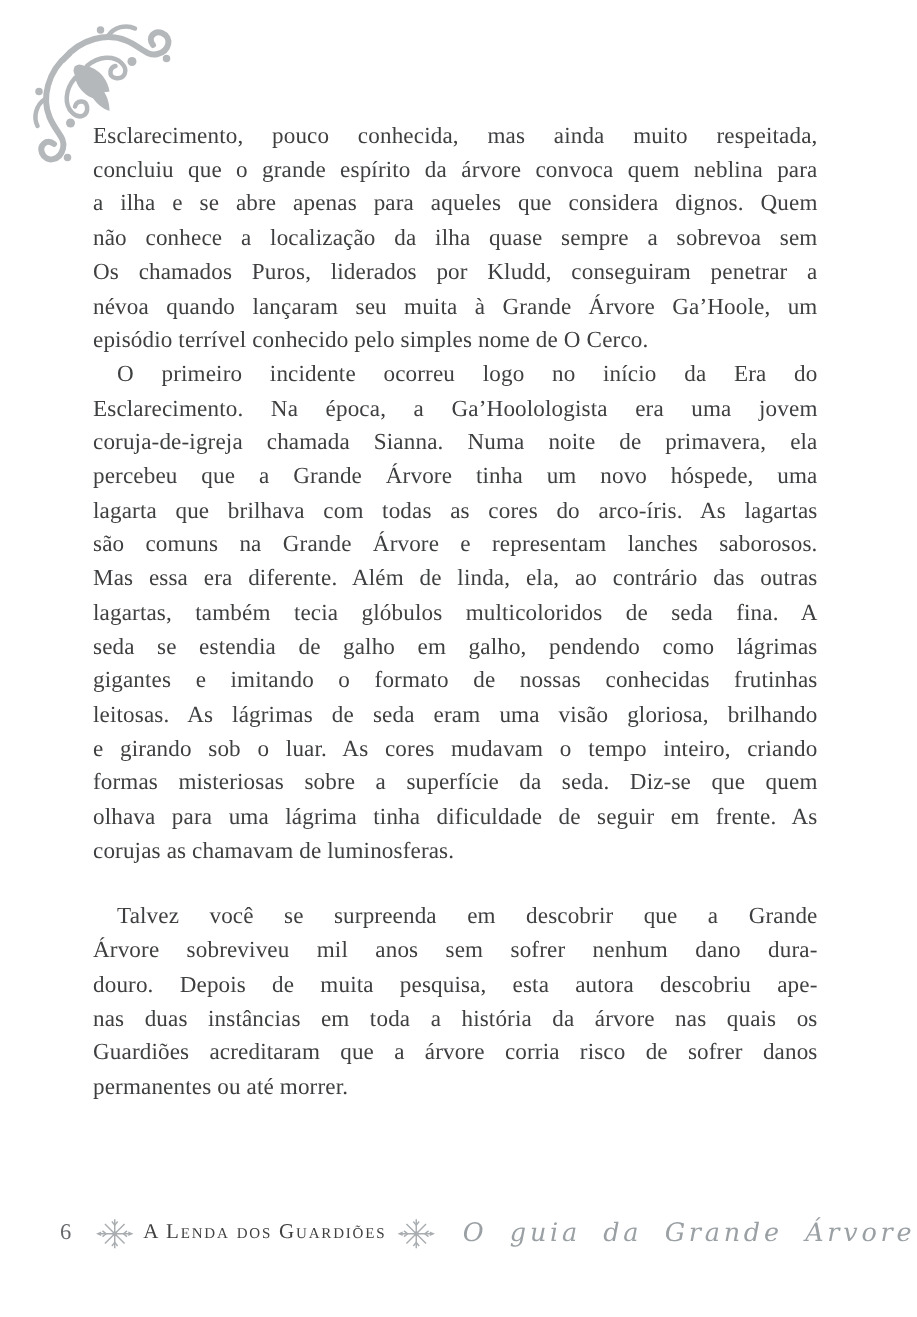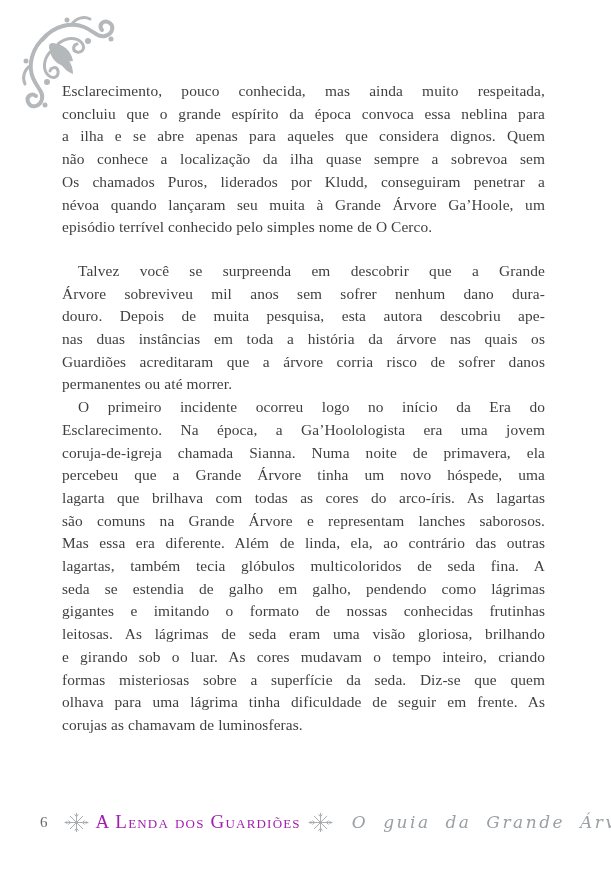--- a/index.html
+++ b/index.html
@@ -42,23 +42,23 @@
     white-space: nowrap;
   }
   .page-number {
     font-size: 15px;
     color: #66696c;
     margin-right: 9px;
   }
   .snowflake { width: 25px; height: 25px; margin: 0 7px; flex: 0 0 auto; }
   .series-title {
     font-variant: small-caps;
-    font-size: 19px;
+    font-size: 14px;
     letter-spacing: 1.2px;
-    color: #a21caf;
+    color: #404040;
   }
   .book-title {
     font-family: "DejaVu Serif", serif;
     font-style: italic;
     font-weight: 400;
     font-size: 17px;
     color: #9aa0a3;
     letter-spacing: 2.5px;
     word-spacing: 7px;
     margin-left: 12px;
@@ -95,51 +95,51 @@
       <circle cx="91" cy="25" r="2.5"></circle>
       <circle cx="25" cy="91" r="2.5"></circle>
       <circle cx="47" cy="6" r="2.5"></circle>
       <circle cx="6" cy="47" r="2.5"></circle>
     </g>
   </svg>
 
   <div class="text-block">
       <div class="paragraph">
         <div class="line full">Esclarecimento, pouco conhecida, mas ainda muito respeitada,</div>
-        <div class="line full">concluiu que o grande espírito da época convoca essa neblina para</div>
+        <div class="line full">concluiu que o grande espírito da árvore convoca quem neblina para</div>
         <div class="line full">a ilha e se abre apenas para aqueles que considera dignos. Quem</div>
         <div class="line full">não conhece a localização da ilha quase sempre a sobrevoa sem</div>
         <div class="line full">Os chamados Puros, liderados por Kludd, conseguiram penetrar a</div>
         <div class="line full">névoa quando lançaram seu muita à Grande Árvore Ga’Hoole, um</div>
         <div class="line">episódio terrível conhecido pelo simples nome de O Cerco.</div>
-      </div>
-      <div class="paragraph gap-before">
-        <div class="line full indent">Talvez você se surpreenda em descobrir que a Grande</div>
-        <div class="line full">Árvore sobreviveu mil anos sem sofrer nenhum dano dura-</div>
-        <div class="line full">douro. Depois de muita pesquisa, esta autora descobriu ape-</div>
-        <div class="line full">nas duas instâncias em toda a história da árvore nas quais os</div>
-        <div class="line full">Guardiões acreditaram que a árvore corria risco de sofrer danos</div>
-        <div class="line">permanentes ou até morrer.</div>
       </div>
       <div class="paragraph">
         <div class="line full indent">O primeiro incidente ocorreu logo no início da Era do</div>
         <div class="line full">Esclarecimento. Na época, a Ga’Hoolologista era uma jovem</div>
         <div class="line full">coruja-de-igreja chamada Sianna. Numa noite de primavera, ela</div>
         <div class="line full">percebeu que a Grande Árvore tinha um novo hóspede, uma</div>
         <div class="line full">lagarta que brilhava com todas as cores do arco-íris. As lagartas</div>
         <div class="line full">são comuns na Grande Árvore e representam lanches saborosos.</div>
         <div class="line full">Mas essa era diferente. Além de linda, ela, ao contrário das outras</div>
         <div class="line full">lagartas, também tecia glóbulos multicoloridos de seda fina. A</div>
         <div class="line full">seda se estendia de galho em galho, pendendo como lágrimas</div>
         <div class="line full">gigantes e imitando o formato de nossas conhecidas frutinhas</div>
         <div class="line full">leitosas. As lágrimas de seda eram uma visão gloriosa, brilhando</div>
         <div class="line full">e girando sob o luar. As cores mudavam o tempo inteiro, criando</div>
         <div class="line full">formas misteriosas sobre a superfície da seda. Diz-se que quem</div>
         <div class="line full">olhava para uma lágrima tinha dificuldade de seguir em frente. As</div>
         <div class="line">corujas as chamavam de luminosferas.</div>
+      </div>
+      <div class="paragraph gap-before">
+        <div class="line full indent">Talvez você se surpreenda em descobrir que a Grande</div>
+        <div class="line full">Árvore sobreviveu mil anos sem sofrer nenhum dano dura-</div>
+        <div class="line full">douro. Depois de muita pesquisa, esta autora descobriu ape-</div>
+        <div class="line full">nas duas instâncias em toda a história da árvore nas quais os</div>
+        <div class="line full">Guardiões acreditaram que a árvore corria risco de sofrer danos</div>
+        <div class="line">permanentes ou até morrer.</div>
       </div>
     </div>
 
   <div class="footer">
     <span class="page-number">6</span>
 
     <svg class="snowflake" viewBox="0 0 26 26" xmlns="http://www.w3.org/2000/svg" aria-hidden="true">
       <g stroke="#a9adb0" stroke-width="1" fill="none">
         <path d="M13,3 L13,23 M3,13 L23,13 M6.2,6.2 L19.8,19.8 M19.8,6.2 L6.2,19.8"></path>
         <path d="M11,4.5 L13,7 L15,4.5 M11,21.5 L13,19 L15,21.5 M4.5,11 L7,13 L4.5,15 M21.5,11 L19,13 L21.5,15"></path>

